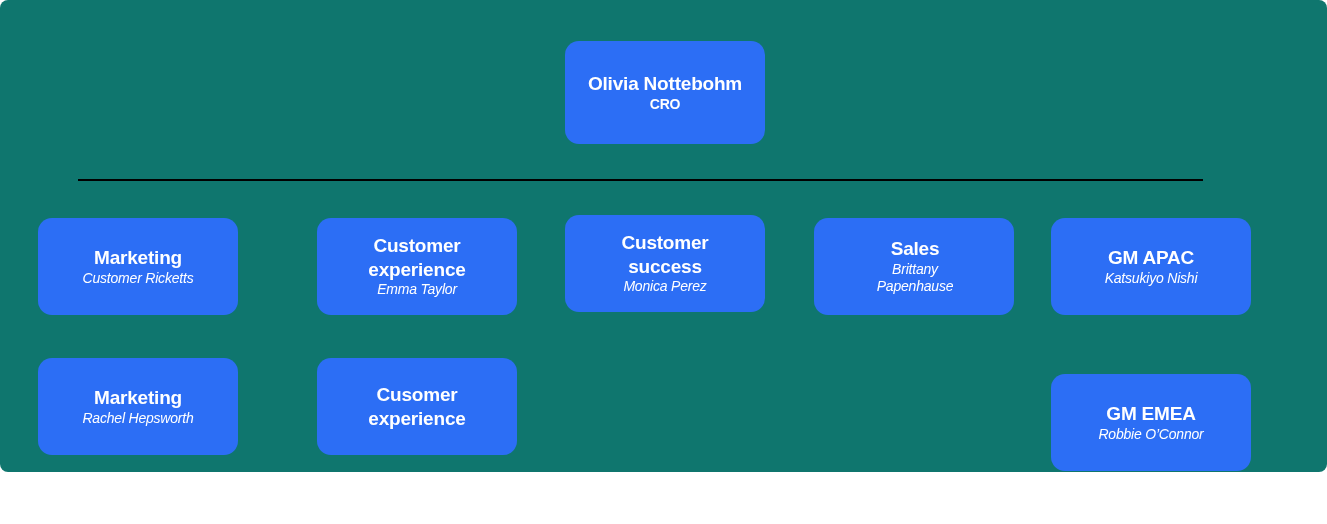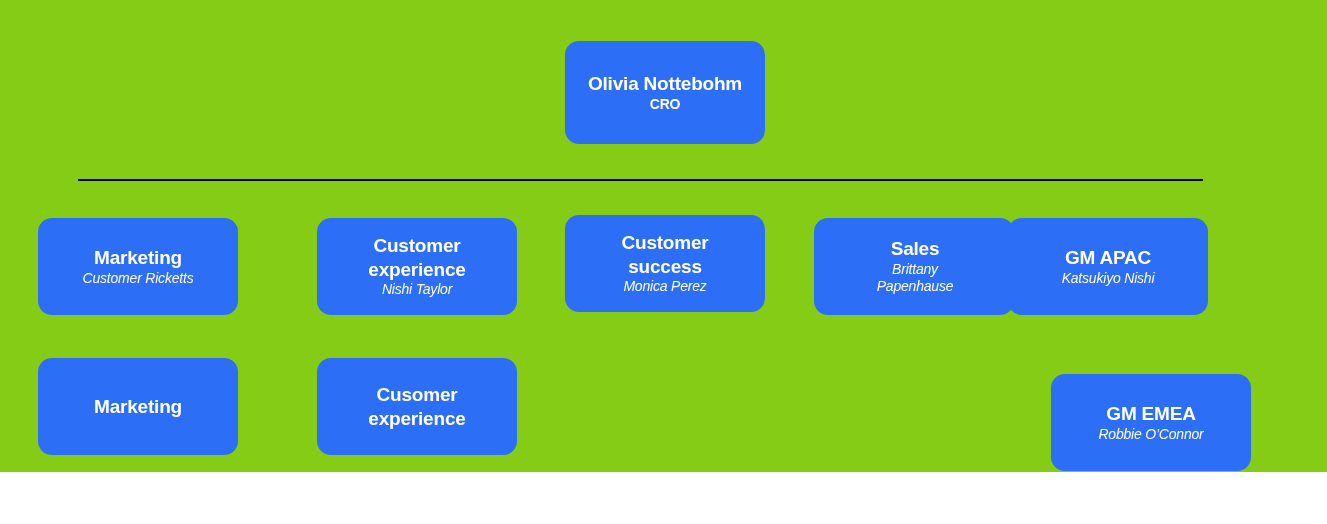--- a/index.html
+++ b/index.html
@@ -11,21 +11,22 @@
     height: 524px;
     background: #ffffff;
     font-family: "Liberation Sans", sans-serif;
     overflow: hidden;
   }
 
   #org-chart {
     position: relative;
     width: 1327px;
     height: 472px;
-    background: #84cc16;
+    background: #0f766e;
+    border-radius: 8px;
   }
 
   .node {
     position: absolute;
     box-sizing: border-box;
     background: #2c6ef5;
     border-radius: 14px;
     color: #ffffff;
     display: flex;
     flex-direction: column;
@@ -72,21 +73,21 @@
     width: 1125px;
     height: 2px;
     background: #000000;
   }
 
   
   #node-marketing-ricketts   { left: 38px;   top: 218px; width: 200px; height: 97px; }
   #node-cx-taylor            { left: 317px;  top: 218px; width: 200px; height: 97px; }
   #node-cs-perez             { left: 565px;  top: 215px; width: 200px; height: 97px; }
   #node-sales-papenhause     { left: 814px;  top: 218px; width: 200px; height: 97px; padding-left: 12px; }
-  #node-gm-apac-nishi        { left: 1008px; top: 218px; width: 200px; height: 97px; }
+  #node-gm-apac-nishi        { left: 1051px; top: 218px; width: 200px; height: 97px; }
 
   
   #node-marketing-hepsworth  { left: 38px;   top: 358px; width: 200px; height: 97px; }
   #node-cx-auscher           { left: 317px;  top: 358px; width: 200px; height: 97px; justify-content: center; }
   #node-gm-emea-oconnor      { left: 1051px; top: 358px; width: 200px; height: 97px; margin-top: 16px; }
 </style>
 </head>
 <body>
 
 <div id="org-chart">
@@ -99,21 +100,21 @@
   <div id="connector-line"></div>
 
   <div class="node" id="node-marketing-ricketts">
     <span class="role">Marketing</span>
     <span class="person">Customer Ricketts</span>
   </div>
 
   <div class="node" id="node-cx-taylor">
     <span class="role">Customer
 experience</span>
-    <span class="person">Nishi Taylor</span>
+    <span class="person">Emma Taylor</span>
   </div>
 
   <div class="node" id="node-cs-perez">
     <span class="role">Customer
 success</span>
     <span class="person">Monica Perez</span>
   </div>
 
   <div class="node" id="node-sales-papenhause">
     <span class="role">Sales</span>
@@ -121,20 +122,21 @@
 Papenhause</span>
   </div>
 
   <div class="node" id="node-gm-apac-nishi">
     <span class="role">GM APAC</span>
     <span class="person">Katsukiyo Nishi</span>
   </div>
 
   <div class="node" id="node-marketing-hepsworth">
     <span class="role">Marketing</span>
+    <span class="person">Rachel Hepsworth</span>
   </div>
 
   <div class="node" id="node-cx-auscher">
     <span class="role">Cusomer
 experience</span>
   </div>
 
   <div class="node" id="node-gm-emea-oconnor">
     <span class="role">GM EMEA</span>
     <span class="person">Robbie O’Connor</span>

